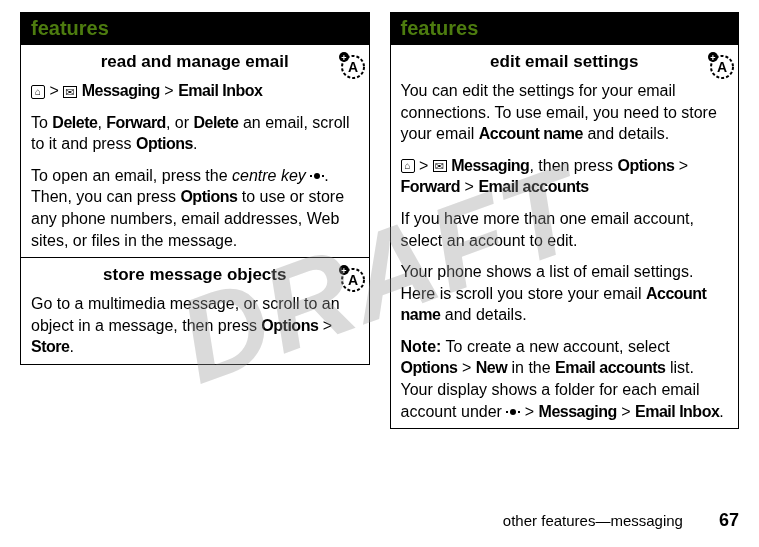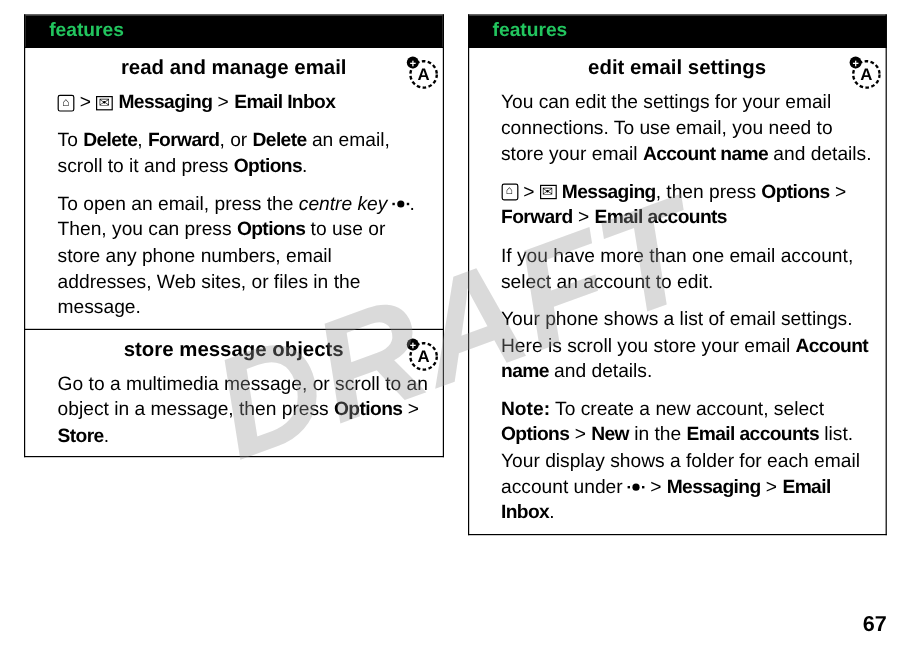--- a/index.html
+++ b/index.html
@@ -27,39 +27,38 @@
       border-collapse: collapse;
       width: 100%;
     }
     td {
       border: 1px solid #000;
       padding: 6px 10px;
       vertical-align: top;
     }
     .header-row td {
       background: #000;
-      color: #22c55e;
-      font-weight: bold;
-      font-size: 16px;
-      padding: 4px 20px;
+      color: #4d7c0f;
+      font-weight: bold;
+      font-size: 20px;
+      padding: 4px 10px;
     }
     .section-title {
       font-weight: bold;
       font-size: 17px;
       margin-bottom: 6px;
       text-align: center;
     }
     .content-cell {
       font-size: 16px;
       line-height: 1.35;
       position: relative;
     }
     .content-cell p {
       margin-bottom: 10px;
-      margin-left: 17px;
     }
     .content-cell p:last-child {
       margin-bottom: 0;
     }
     .bold {
       font-weight: bold;
       font-family: Arial, sans-serif;
       font-stretch: condensed;
     }
     .italic {
@@ -268,14 +267,15 @@
           </p>
         </td>
       </tr>
     </tbody>
       </table>
   </div>
 
 </div>
 
 <div class="footer">
+  <span>other features—messaging</span>
   <span class="page-num">67</span>
 </div>
 
 </body></html>

